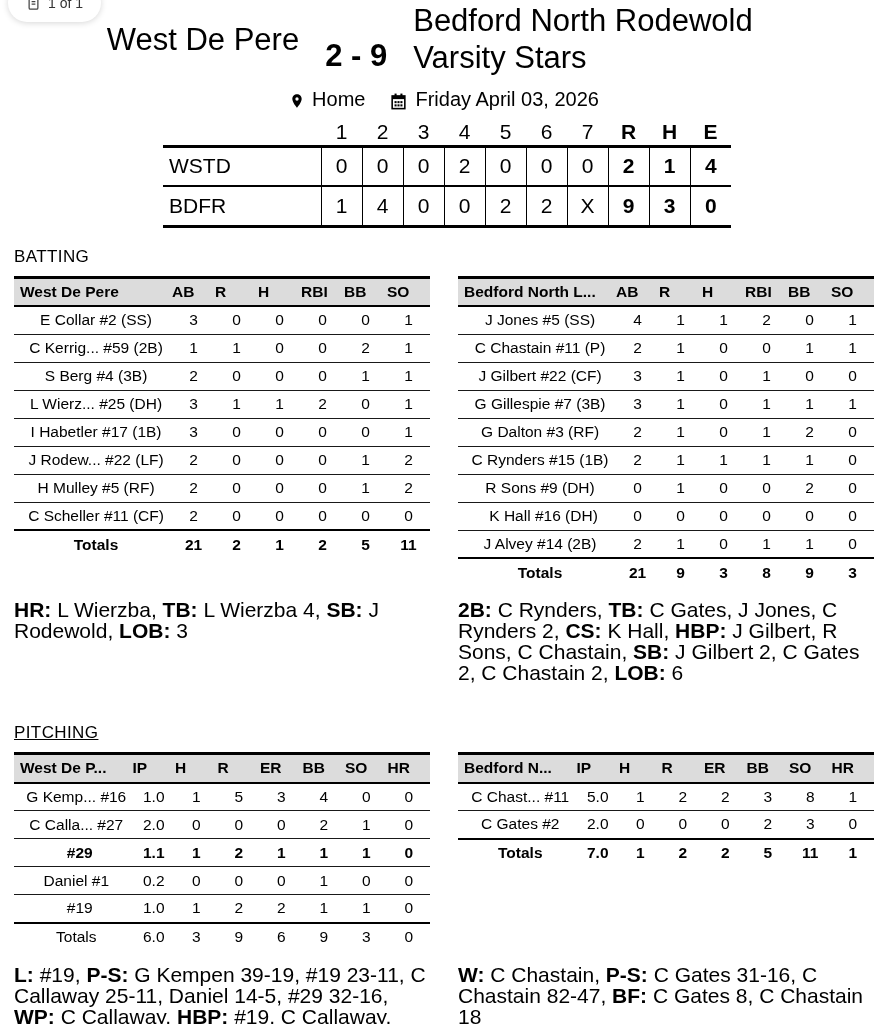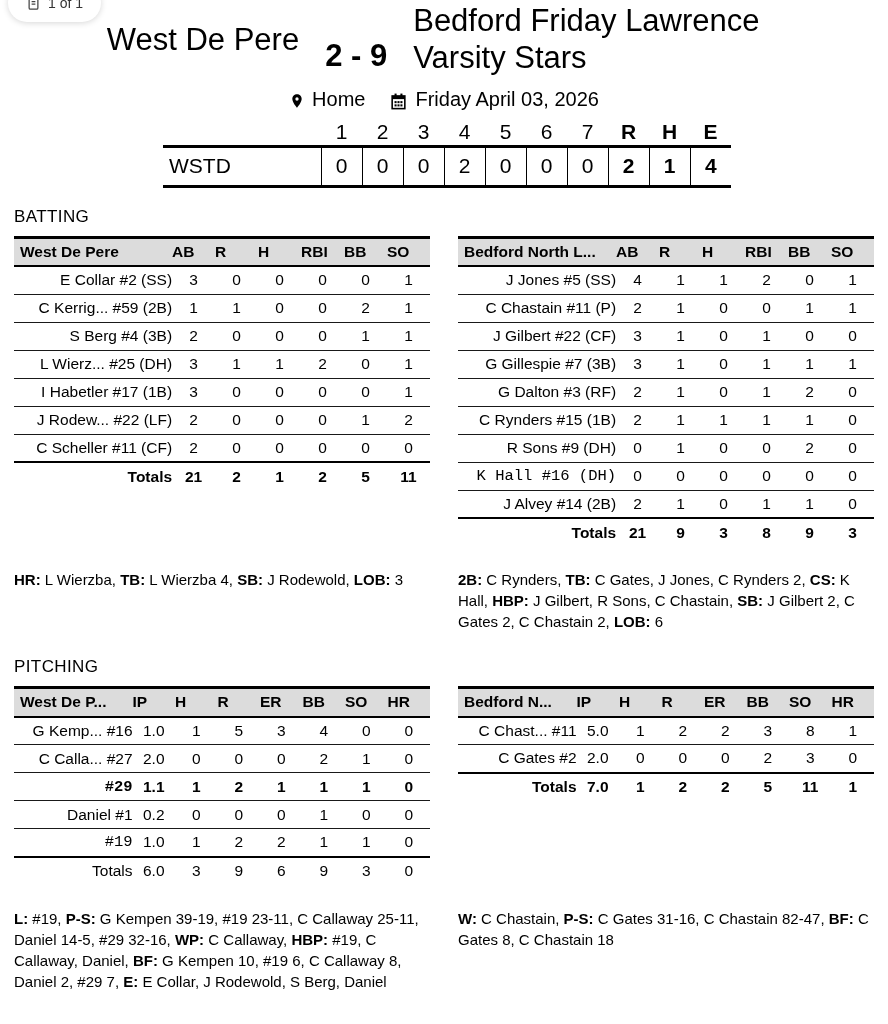--- a/index.html
+++ b/index.html
@@ -67,21 +67,21 @@
   .linescore td { height: 40px; text-align: center; padding: 0; }
   .linescore .team { text-align: left; padding-left: 6px; width: 158px; }
   .linescore td.num { border-left: 1.5px solid #000; }
   .linescore th.col { width: 41px; }
   .linescore tbody tr { border-bottom: 2px solid #000; }
   .linescore tbody tr:last-child { border-bottom: 3px solid #000; }
 
   
   .section { padding: 0 14px; }
   .section-label { font-size: 17px; letter-spacing: 0.4px; margin: 19px 0 9px; font-weight: 400; }
-  .section-label.pitch-label { margin-top: 25px; }
+  .section-label.pitch-label { margin-top: 40px; text-decoration: underline; }
   .cols {
     display: grid;
     grid-template-columns: 1fr 1fr;
     column-gap: 28px;
     align-items: start;
   }
 
   
   .stat { border-collapse: collapse; width: 100%; font-size: 15.5px; table-layout: fixed; }
   .stat thead tr { border-top: 3px solid #000; border-bottom: 2px solid #000; }
@@ -90,47 +90,47 @@
     font-weight: 700;
     height: 29px;
     text-align: left;
     padding: 0;
     white-space: nowrap;
     overflow: hidden;
   }
   .stat th.name { text-align: left; padding-left: 6px; width: 38%; }
   .stat.pitch th.name { width: 28.5%; }
   .stat td { height: 28px; text-align: center; padding: 0; }
-  .stat td.name { text-align: right; padding-left: 6px; white-space: nowrap; overflow: hidden; }
-  .stat td.name.indent { padding-left: 13px; font-family: Liberation Mono, monospace; }
+  .stat td.name { text-align: center; padding-left: 6px; white-space: nowrap; overflow: hidden; }
+  .stat td.name.indent { padding-left: 13px; }
   .stat tbody tr { border-bottom: 1.5px solid #191919; }
   .stat tr.bold td { font-weight: 700; }
   .stat tr.totals { border-top: 2.5px solid #000; border-bottom: none; }
 
-  .notes { font-size: 15px; line-height: 21px; margin-top: 23px; }
+  .notes { font-size: 21px; line-height: 21px; margin-top: 13px; }
   .notes b { font-weight: 700; }
 
   svg { display: block; flex: 0 0 auto; }
 </style>
 </head>
 <body>
 
 <button class="pill">
   <svg width="15" height="15" viewBox="0 0 24 24" fill="none" stroke="#444" stroke-width="2">
     <rect x="5" y="3" width="14" height="18" rx="2"></rect>
     <line x1="9" y1="9" x2="15" y2="9"></line>
     <line x1="9" y1="13" x2="15" y2="13"></line>
   </svg>
   <span>1 of 1</span>
 </button>
 
 <div class="scoreline">
   <div class="team away">West De Pere</div>
   <div class="score">2 - 9</div>
-  <div class="team home">Bedford Friday Lawrence Varsity Stars</div>
+  <div class="team home">Bedford North Rodewold Varsity Stars</div>
 </div>
 
 <div class="meta">
   <span class="meta-item">
     <svg width="16" height="20" viewBox="0 0 24 24" fill="#000">
       <path d="M12 2C8.1 2 5 5.1 5 9c0 5.2 7 13 7 13s7-7.8 7-13c0-3.9-3.1-7-7-7zm0 9.5A2.5 2.5 0 1 1 12 6.5a2.5 2.5 0 0 1 0 5z"></path>
     </svg>
     <span>Home</span>
   </span>
   <span class="meta-item">
@@ -173,20 +173,33 @@
         <td class="num">0</td>
         <td class="num">0</td>
         <td class="num">2</td>
         <td class="num">0</td>
         <td class="num">0</td>
         <td class="num">0</td>
         <td class="num rhe">2</td>
         <td class="num rhe">1</td>
         <td class="num rhe">4</td>
       </tr>
+      <tr>
+        <td class="team">BDFR</td>
+        <td class="num">1</td>
+        <td class="num">4</td>
+        <td class="num">0</td>
+        <td class="num">0</td>
+        <td class="num">2</td>
+        <td class="num">2</td>
+        <td class="num">X</td>
+        <td class="num rhe">9</td>
+        <td class="num rhe">3</td>
+        <td class="num rhe">0</td>
+      </tr>
     </tbody>
   </table>
 
 <div class="section">
   <div class="section-label">BATTING</div>
   <div class="cols">
     <table class="stat">
         <thead>
           <tr>
             <th class="name">West De Pere</th>
@@ -239,20 +252,29 @@
             <td class="name">I Habetler #17 (1B)</td>
             <td>3</td>
             <td>0</td>
             <td>0</td>
             <td>0</td>
             <td>0</td>
             <td>1</td>
           </tr>
           <tr>
             <td class="name">J Rodew... #22 (LF)</td>
+            <td>2</td>
+            <td>0</td>
+            <td>0</td>
+            <td>0</td>
+            <td>1</td>
+            <td>2</td>
+          </tr>
+          <tr>
+            <td class="name">H Mulley #5 (RF)</td>
             <td>2</td>
             <td>0</td>
             <td>0</td>
             <td>0</td>
             <td>1</td>
             <td>2</td>
           </tr>
           <tr>
             <td class="name">C Scheller #11 (CF)</td>
             <td>2</td>

